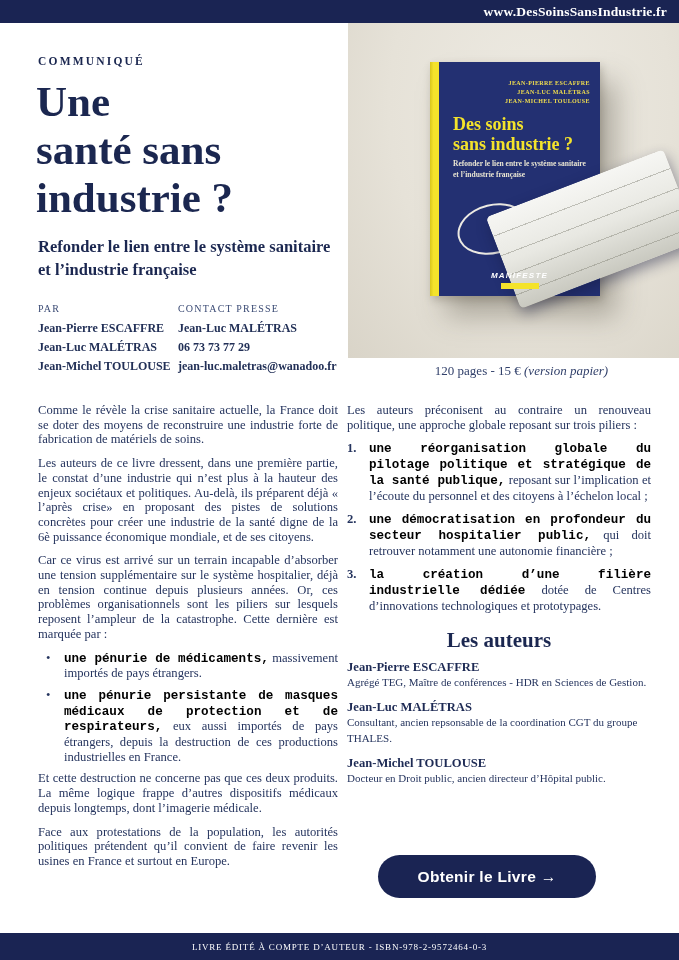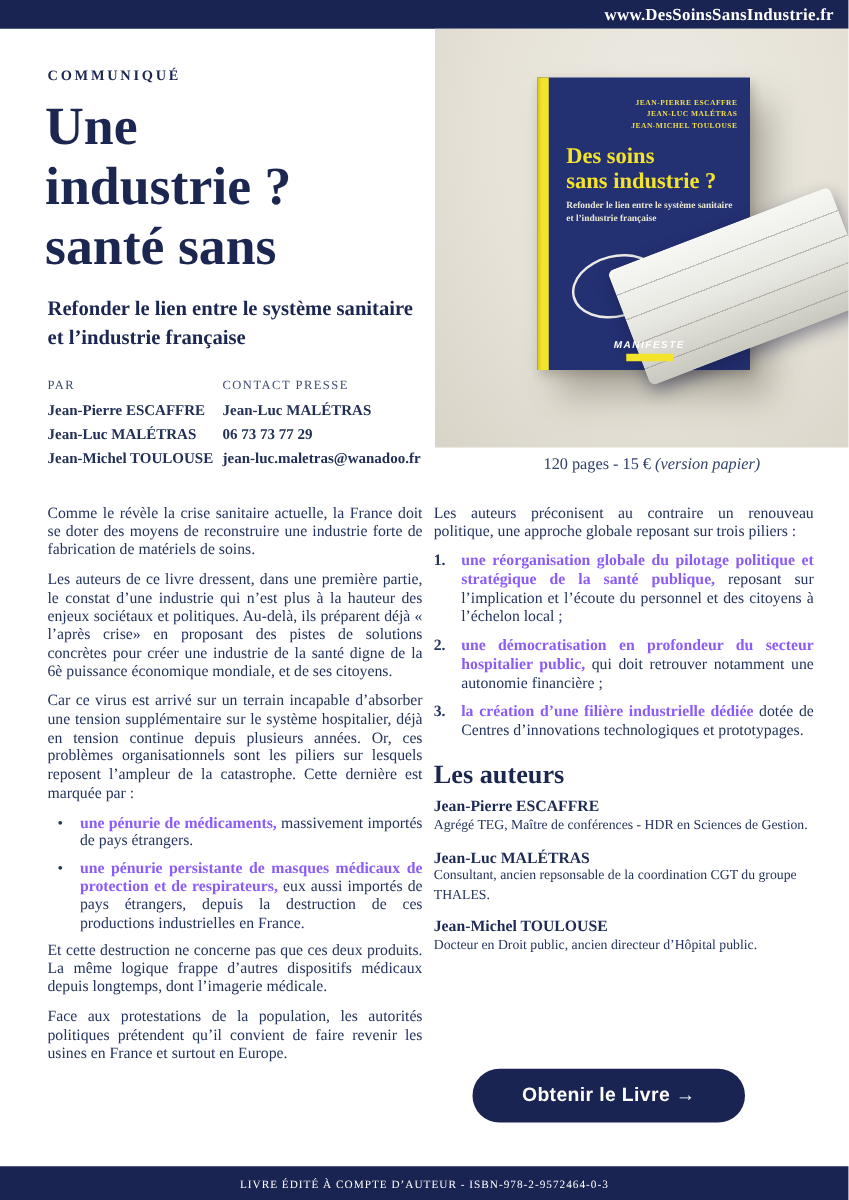--- a/index.html
+++ b/index.html
@@ -94,32 +94,32 @@
     position:absolute; left:356px; top:363px; width:331px; text-align:center;
     font-size:13px; color:#32416b;
   }
   .caption .it { font-style:italic; }
 
   
   .col { position:absolute; top:403px; font-size:12.6px; line-height:14.7px; text-align:justify; color:#25345e; }
   .col-left  { left:38px;  width:300px; }
   .col-right { left:347px; width:304px; }
   .col p { margin-bottom:9px; }
-  .col b { color:#8b5cf6; }
+  .col b { color:#000000;font-family:Liberation Mono, monospace; }
 
   .bullet-row { display:flex; margin-bottom:7px; }
   .bullet-row .marker { width:26px; padding-left:8px; flex:none; }
   .bullet-row .btext { flex:1; }
 
   .num-row { display:flex; margin-bottom:9px; }
   .num-row .num { width:22px; flex:none; font-weight:bold; }
   .num-row .ntext { flex:1; }
 
   .authors-heading {
-    font-size:21px; font-weight:bold; color:#1b2750; text-align:left;
+    font-size:21px; font-weight:bold; color:#1b2750; text-align:center;
     margin:20px 0 12px 0;
   }
   .author { margin-bottom:10px; text-align:left; }
   .author .name { font-size:12.6px; font-weight:bold; color:#1e2b55; }
   .author .bio { font-size:11px; line-height:15.5px; }
 
   .cta {
     position:absolute; left:378px; top:855px; width:218px; height:43px;
     background:#1a2453; border:none; border-radius:22px; cursor:pointer;
     color:#ffffff; font-family:"Liberation Sans", sans-serif;
@@ -141,22 +141,22 @@
 
 <div class="page">
 
   <div class="topbar">
     <a class="url">www.DesSoinsSansIndustrie.fr</a>
   </div>
 
   <div class="kicker">COMMUNIQUÉ</div>
   <div class="headline">
     <div>Une</div>
+    <div>santé sans</div>
     <div>industrie ?</div>
-    <div>santé sans</div>
   </div>
   <div class="subtitle">Refonder le lien entre le système sanitaire et l’industrie française</div>
 
   <div class="credits">
     <div class="col1">
       <div class="label">PAR</div>
       <div class="line">Jean-Pierre ESCAFFRE</div>
       <div class="line">Jean-Luc MALÉTRAS</div>
       <div class="line">Jean-Michel TOULOUSE</div>
     </div>

